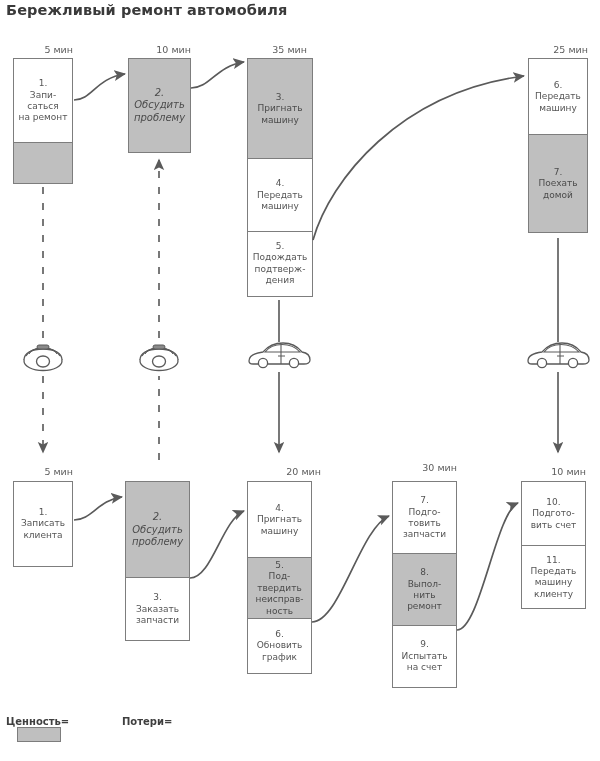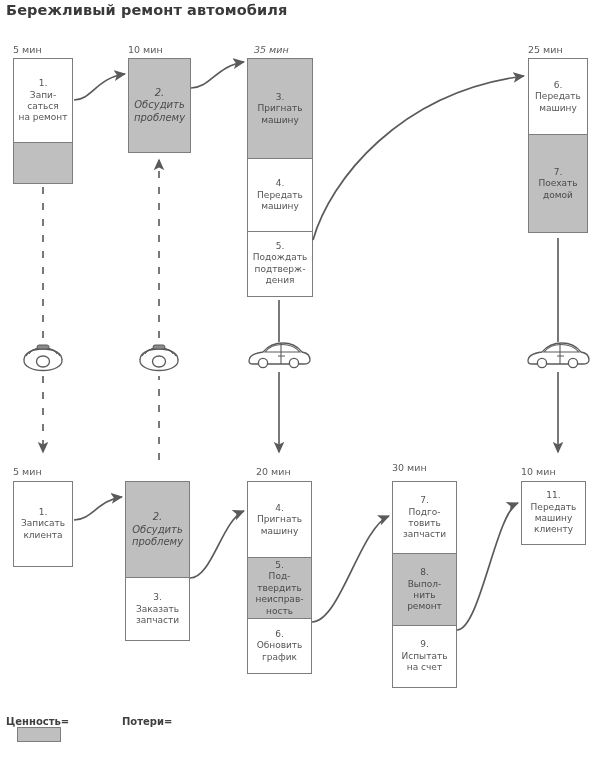--- a/index.html
+++ b/index.html
@@ -31,21 +31,21 @@
     color: #3a3a3a;
     letter-spacing: .1px;
     white-space: nowrap;
   }
   
   .time-label {
     position: absolute;
     font-size: 9.5px;
     color: #5c5c5c;
     white-space: nowrap;
-    text-align: left;
+    text-align: right;
   }
   
   .colstack {
     position: absolute;
     box-sizing: border-box;
   }
   .pbox {
     box-sizing: border-box;
     border: 1.6px solid #7d7d7d;
     background: #ffffff;
@@ -100,21 +100,21 @@
 </style>
 </head>
 <body>
 
 <div id="stage">
 
   <div class="title">Бережливый ремонт автомобиля</div>
 
   <div class="time-label" style="left:13px;top:44px;width:60px;">5 мин</div>
   <div class="time-label" style="left:128px;top:44px;width:63px;">10  мин</div>
-  <div class="time-label" style="left:254px;top:44px;width:66px;font-style:italic;">35 мин</div>
+  <div class="time-label" style="left:241px;top:44px;width:66px;">35 мин</div>
   <div class="time-label" style="left:528px;top:44px;width:60px;">25 мин</div>
 
   <div class="colstack" style="left:13px;top:58px;width:60px;">
     <div class="pbox" style="height:86px;">
       <span class="txt">
         <span>1.</span><br>
         <span>Запи-</span><br>
         <span>саться</span><br>
         <span>на ремонт</span>
       </span>
@@ -253,20 +253,27 @@
     <div class="pbox" style="height:63px;">
       <span class="txt">
         <span>9.</span><br>
         <span>Испытать</span><br>
         <span>на счет</span>
       </span>
     </div>
   </div>
 
   <div class="colstack" style="left:521px;top:481px;width:65px;">
+    <div class="pbox" style="height:66px;">
+      <span class="txt">
+        <span>10.</span><br>
+        <span>Подгото-</span><br>
+        <span>вить счет</span>
+      </span>
+    </div>
     <div class="pbox" style="height:64px;">
       <span class="txt">
         <span>11.</span><br>
         <span>Передать</span><br>
         <span>машину</span><br>
         <span>клиенту</span>
       </span>
     </div>
   </div>
 

